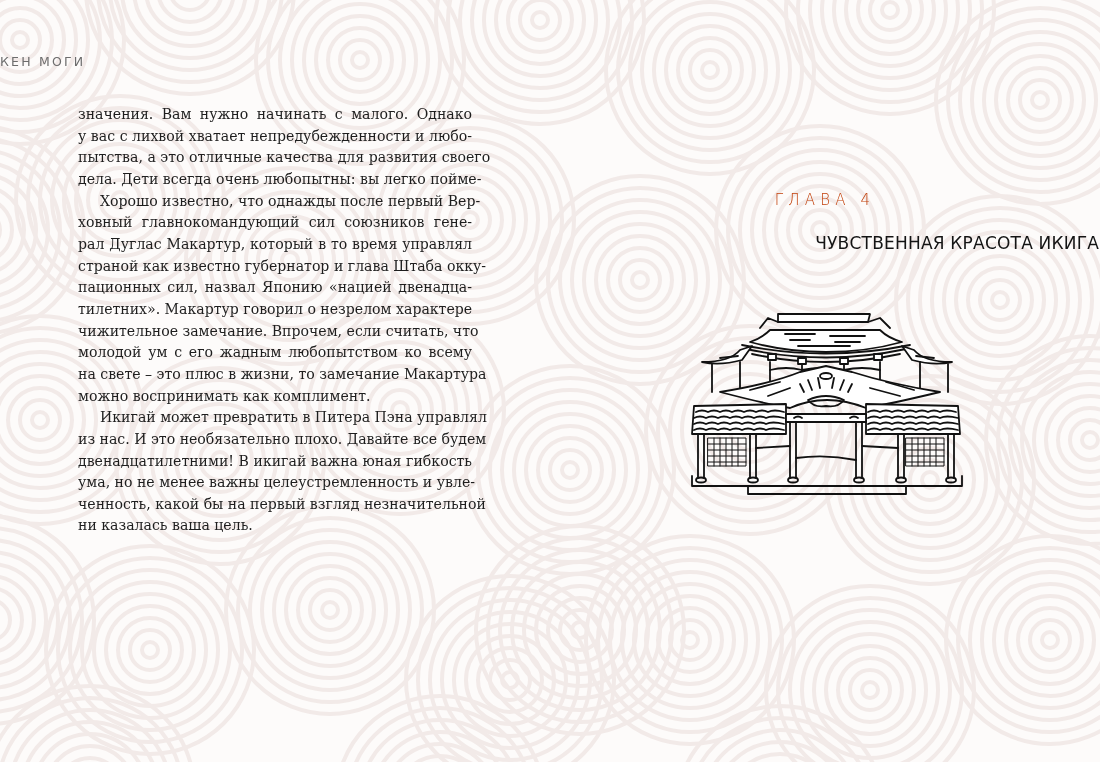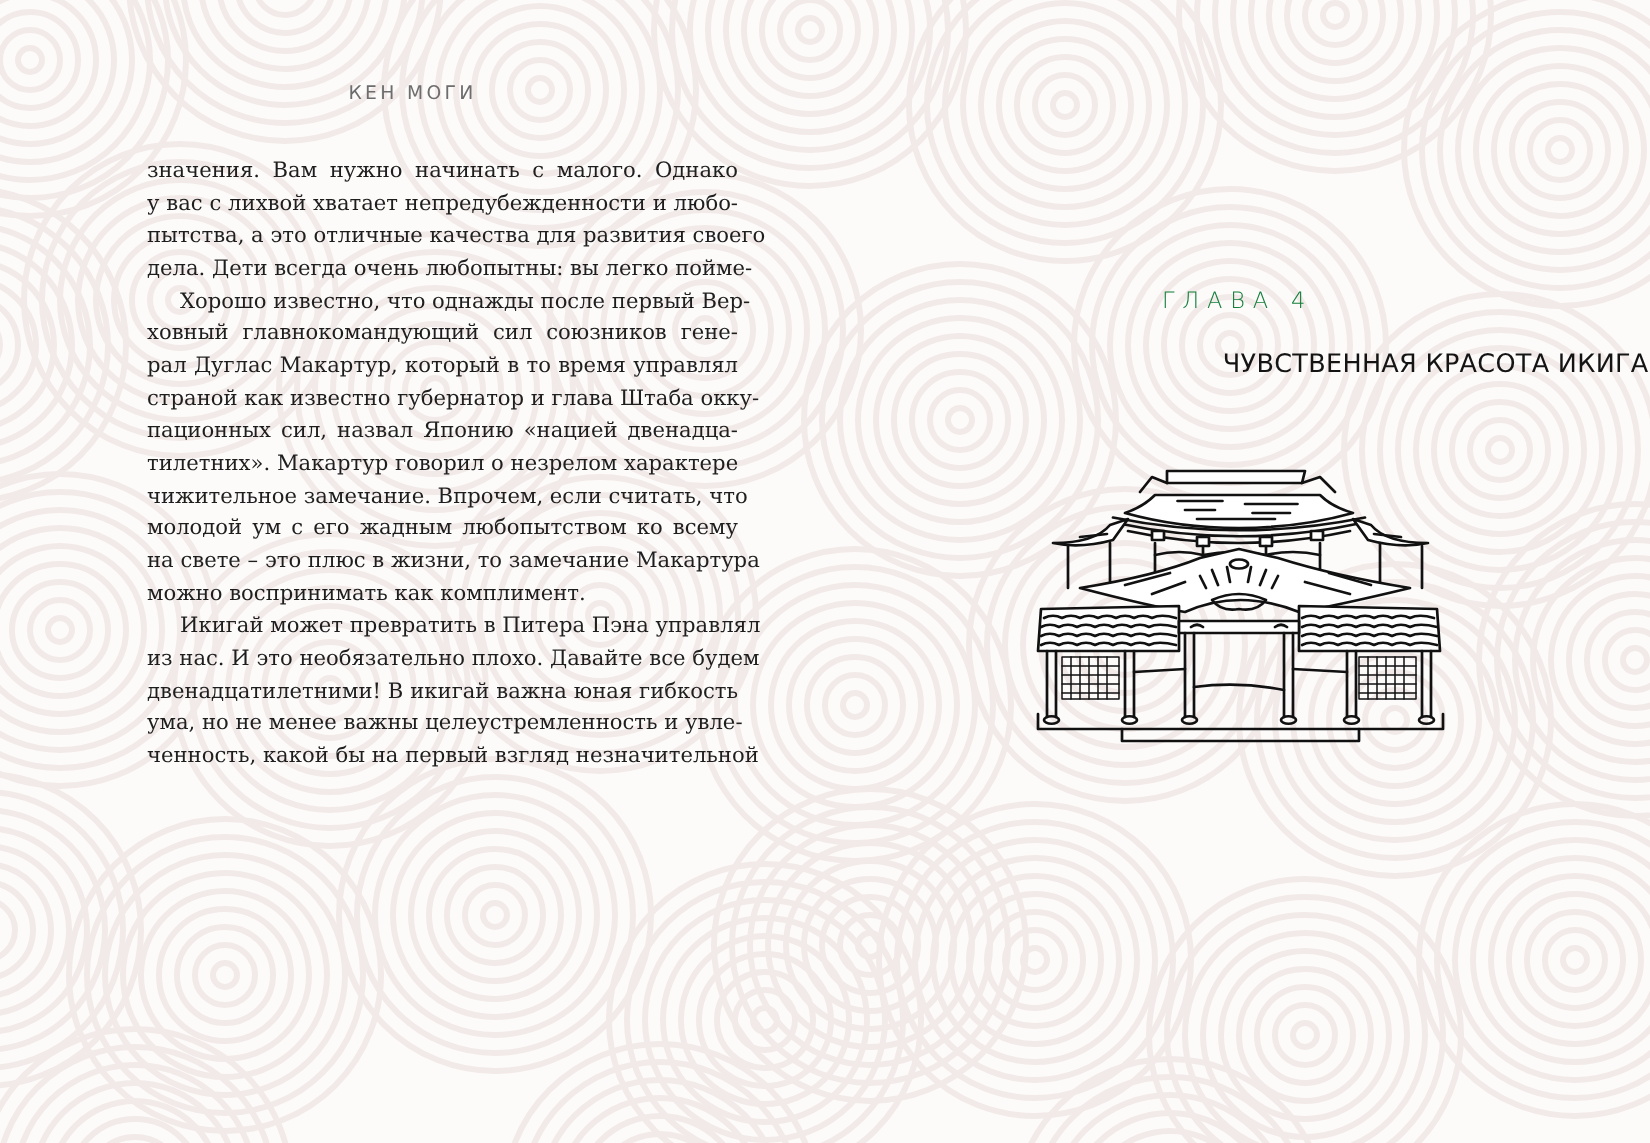--- a/index.html
+++ b/index.html
@@ -31,38 +31,36 @@
     width: 550px;
   }
   .page-left { left: 0; }
   .page-right { left: 550px; }
 
   .running-head {
     position: absolute;
     top: 54px;
     left: 0;
     width: 550px;
-    text-align: center;
     font-family: "DejaVu Sans", sans-serif;
     font-size: 12.5px;
     letter-spacing: 2.2px;
     color: #6d6d6d;
   }
   .body-text {
     position: absolute;
     top: 104px;
     left: 78px;
     width: 394px;
     font-family: "DejaVu Serif", serif;
     font-size: 14.1px;
     line-height: 21.65px;
     color: #1e1e1e;
     text-align: justify;
     hyphens: manual;
-    margin-left: 20px;
   }
   .body-text p {
     margin: 0;
   }
   .line {
     display: block;
     text-align: justify;
     text-align-last: justify;
     white-space: nowrap;
   }
@@ -75,21 +73,21 @@
 
   .chapter-label {
     position: absolute;
     top: 191px;
     left: 0;
     width: 550px;
     text-align: center;
     font-family: "DejaVu Sans", sans-serif;
     font-size: 15px;
     letter-spacing: 5.2px;
-    color: #15803d;
+    color: #c2410c;
     font-weight: 300;
   }
   .chapter-title {
     position: absolute;
     top: 233px;
     left: 12px;
     width: 550px;
     text-align: right;
     font-family: "DejaVu Sans", sans-serif;
     font-size: 17px;
@@ -180,20 +178,21 @@
         <span class="line">молодой ум с его жадным любопытством ко всему</span>
         <span class="line">на свете – это плюс в жизни, то замечание Макартура</span>
         <span class="line last">можно воспринимать как комплимент.</span>
       </p>
       <p>
         <span class="line indent">Икигай может превратить в Питера Пэна управлял</span>
         <span class="line">из нас. И это необязательно плохо. Давайте все будем</span>
         <span class="line">двенадцатилетними! В икигай важна юная гибкость</span>
         <span class="line">ума, но не менее важны целеустремленность и увле-</span>
         <span class="line">ченность, какой бы на первый взгляд незначительной</span>
+        <span class="line last">ни казалась ваша цель.</span>
       </p>
     </div>
   </div>
 
   <div class="page page-right">
     <div class="chapter-label">ГЛАВА 4</div>
     <div class="chapter-title">ЧУВСТВЕННАЯ КРАСОТА ИКИГАЙ</div>
 
     <svg class="illustration" viewBox="0 0 280 200" xmlns="http://www.w3.org/2000/svg" fill="none" stroke="#111" stroke-width="1.8" stroke-linecap="round" stroke-linejoin="round">
 

